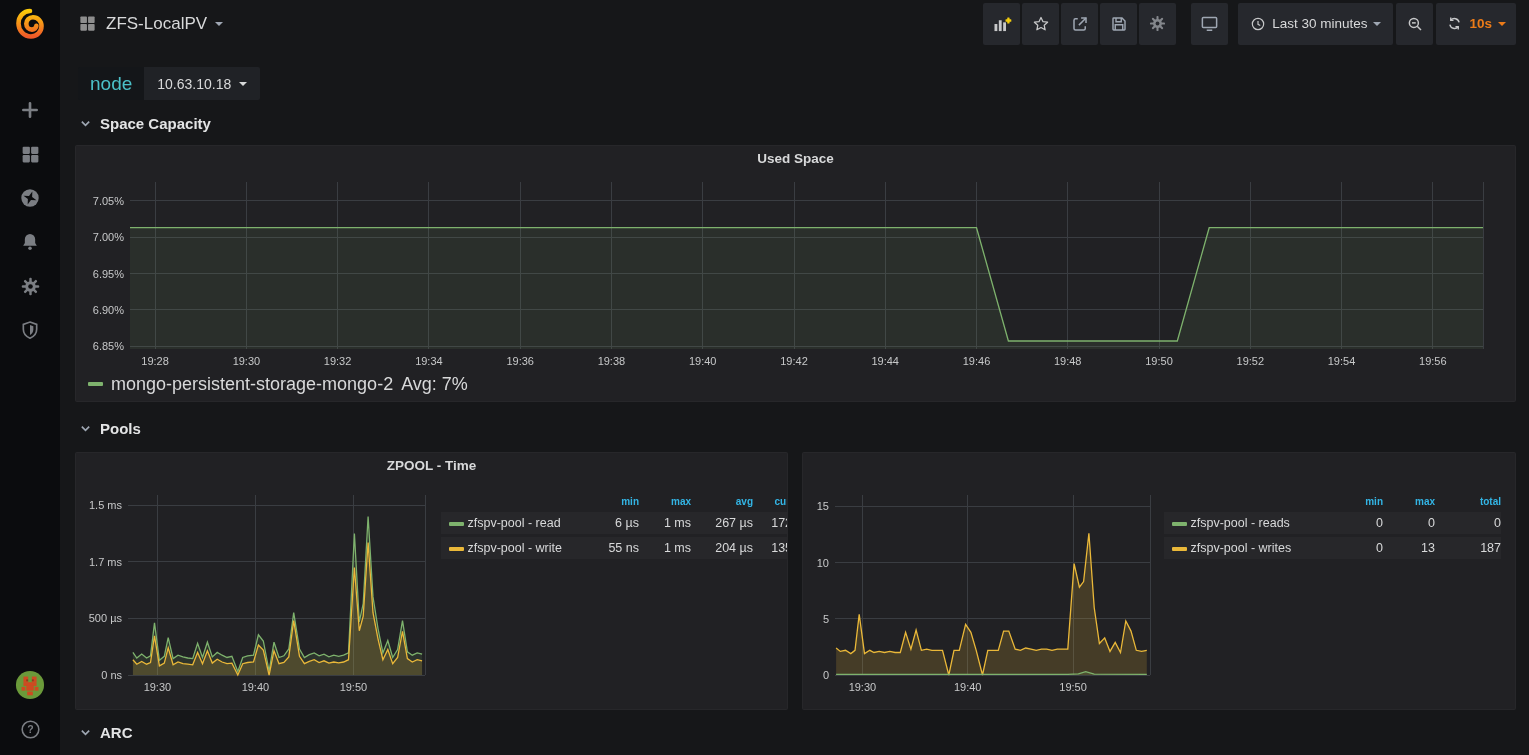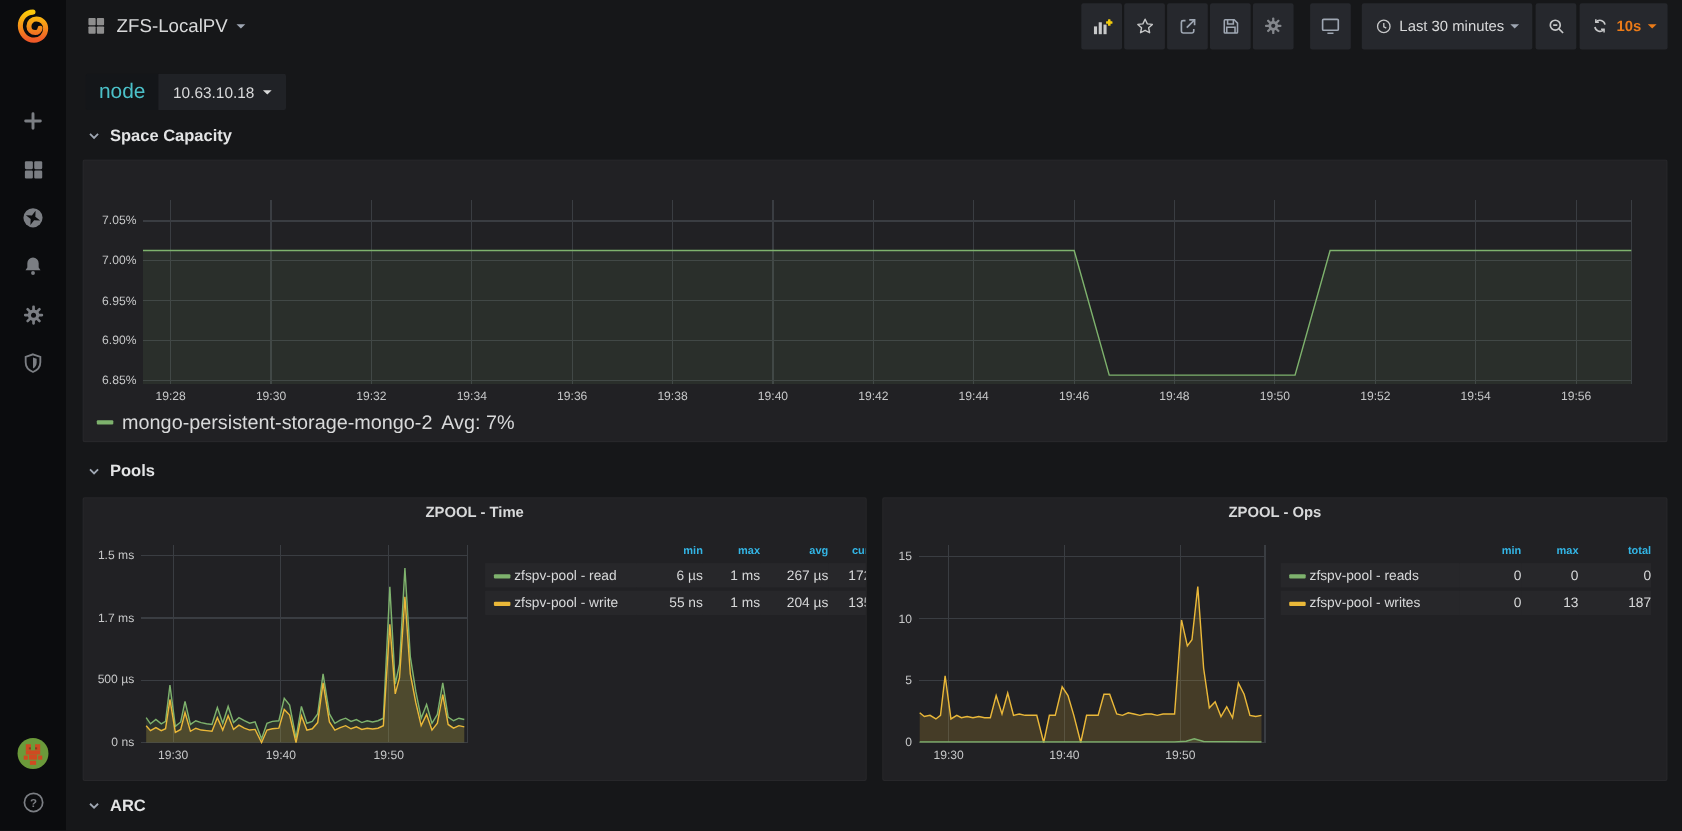--- a/index.html
+++ b/index.html
@@ -264,20 +264,21 @@
 <div class="row-header" style="left:80px; top:115px;">
   <span class="chev">
     <svg viewBox="0 0 12 12" width="11" height="11">
         <path d="M2 4l4 4 4-4" fill="none" stroke="currentColor" stroke-width="1.8"></path>
       </svg>
   </span>
   <span class="row-label">Space Capacity</span>
 </div>
 
 <div class="panel" style="left:75px; top:145px; width:1441px; height:257px;">
+  <div class="panel-title">Used Space</div>
   <div class="chart-box" style="left:8px; top:30px; right:8px; bottom:30px;">
       <svg width="1423" height="195" style="position:absolute;left:0;top:0">
         <line class="grid-line" x1="46" x2="1399" y1="24.9" y2="24.9"></line>
         <line class="grid-line" x1="46" x2="1399" y1="61.2" y2="61.2"></line>
         <line class="grid-line" x1="46" x2="1399" y1="97.5" y2="97.5"></line>
         <line class="grid-line" x1="46" x2="1399" y1="133.8" y2="133.8"></line>
         <line class="grid-line" x1="46" x2="1399" y1="170.1" y2="170.1"></line>
         <line class="grid-line" x1="71.1" x2="71.1" y1="6" y2="173"></line>
         <line class="grid-line" x1="162.4" x2="162.4" y1="6" y2="173"></line>
         <line class="grid-line" x1="253.6" x2="253.6" y1="6" y2="173"></line>
@@ -391,21 +392,20 @@
           <td>1 ms</td>
           <td>204 µs</td>
           <td>135 µs</td>
         </tr>
       </tbody>
     </table>
   </div>
 </div>
 
 <div class="panel" style="left:802px; top:452px; width:714px; height:258px;">
-  <div class="panel-title">ZPOOL - Ops</div>
   <div class="chart-box" style="left:8px; top:34px; width:345px; height:214px;">
       <svg width="345" height="214" style="position:absolute;left:0;top:0">
         <line class="grid-line" x1="24" x2="339" y1="19.3" y2="19.3"></line>
         <line class="grid-line" x1="24" x2="339" y1="75.5" y2="75.5"></line>
         <line class="grid-line" x1="24" x2="339" y1="131.8" y2="131.8"></line>
         <line class="grid-line" x1="24" x2="339" y1="188.0" y2="188.0"></line>
         <line class="grid-line" x1="51.4" x2="51.4" y1="8" y2="188"></line>
         <line class="grid-line" x1="156.7" x2="156.7" y1="8" y2="188"></line>
         <line class="grid-line" x1="262.1" x2="262.1" y1="8" y2="188"></line>
         <line class="grid-line" x1="339" x2="339" y1="8" y2="188"></line>

